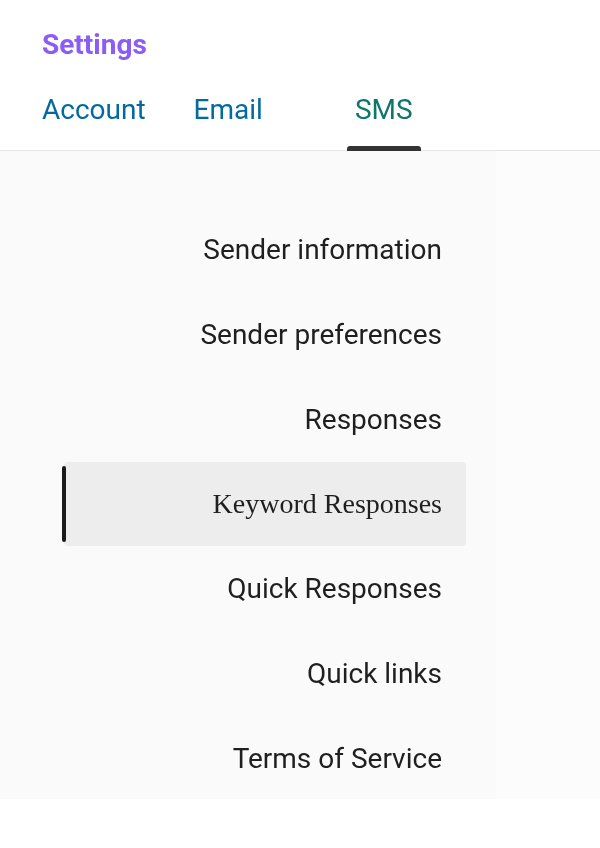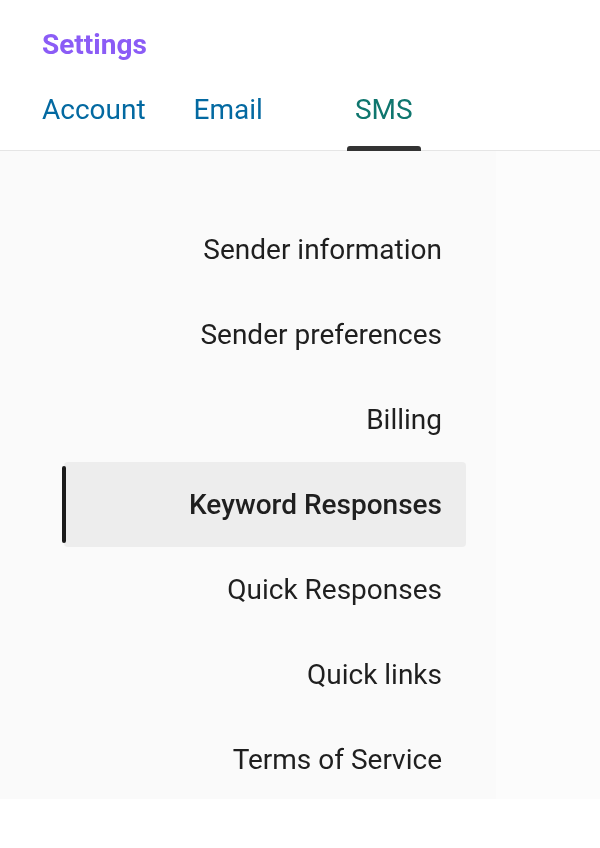--- a/index.html
+++ b/index.html
@@ -68,20 +68,21 @@
       color: #1f1f1f;
       padding: 26px 24px;
       cursor: pointer;
       border-radius: 4px;
       position: relative;
       text-align: right;
     }
     .sidebar-item.active {
       background: #ededed;
       font-weight: 500;
+      font-family: Liberation Serif, serif;
     }
     .sidebar-item.active::before {
       content: "";
       position: absolute;
       left: -2px;
       top: 4px;
       bottom: 4px;
       width: 4px;
       background: #1a1a1a;
       border-radius: 2px;
@@ -100,20 +101,20 @@
     <div class="tab">Account</div>
     <div class="tab">Email</div>
     <div class="tab active">SMS</div>
   </div>
 </div>
 
 <div class="content">
   <div class="sidebar">
     <div class="sidebar-item">Sender information</div>
     <div class="sidebar-item">Sender preferences</div>
-    <div class="sidebar-item">Billing</div>
+    <div class="sidebar-item">Responses</div>
     <div class="sidebar-item active">Keyword Responses</div>
     <div class="sidebar-item">Quick Responses</div>
     <div class="sidebar-item">Quick links</div>
     <div class="sidebar-item">Terms of Service</div>
   </div>
   <div class="right-panel"></div>
 </div>
 
 </body></html>

